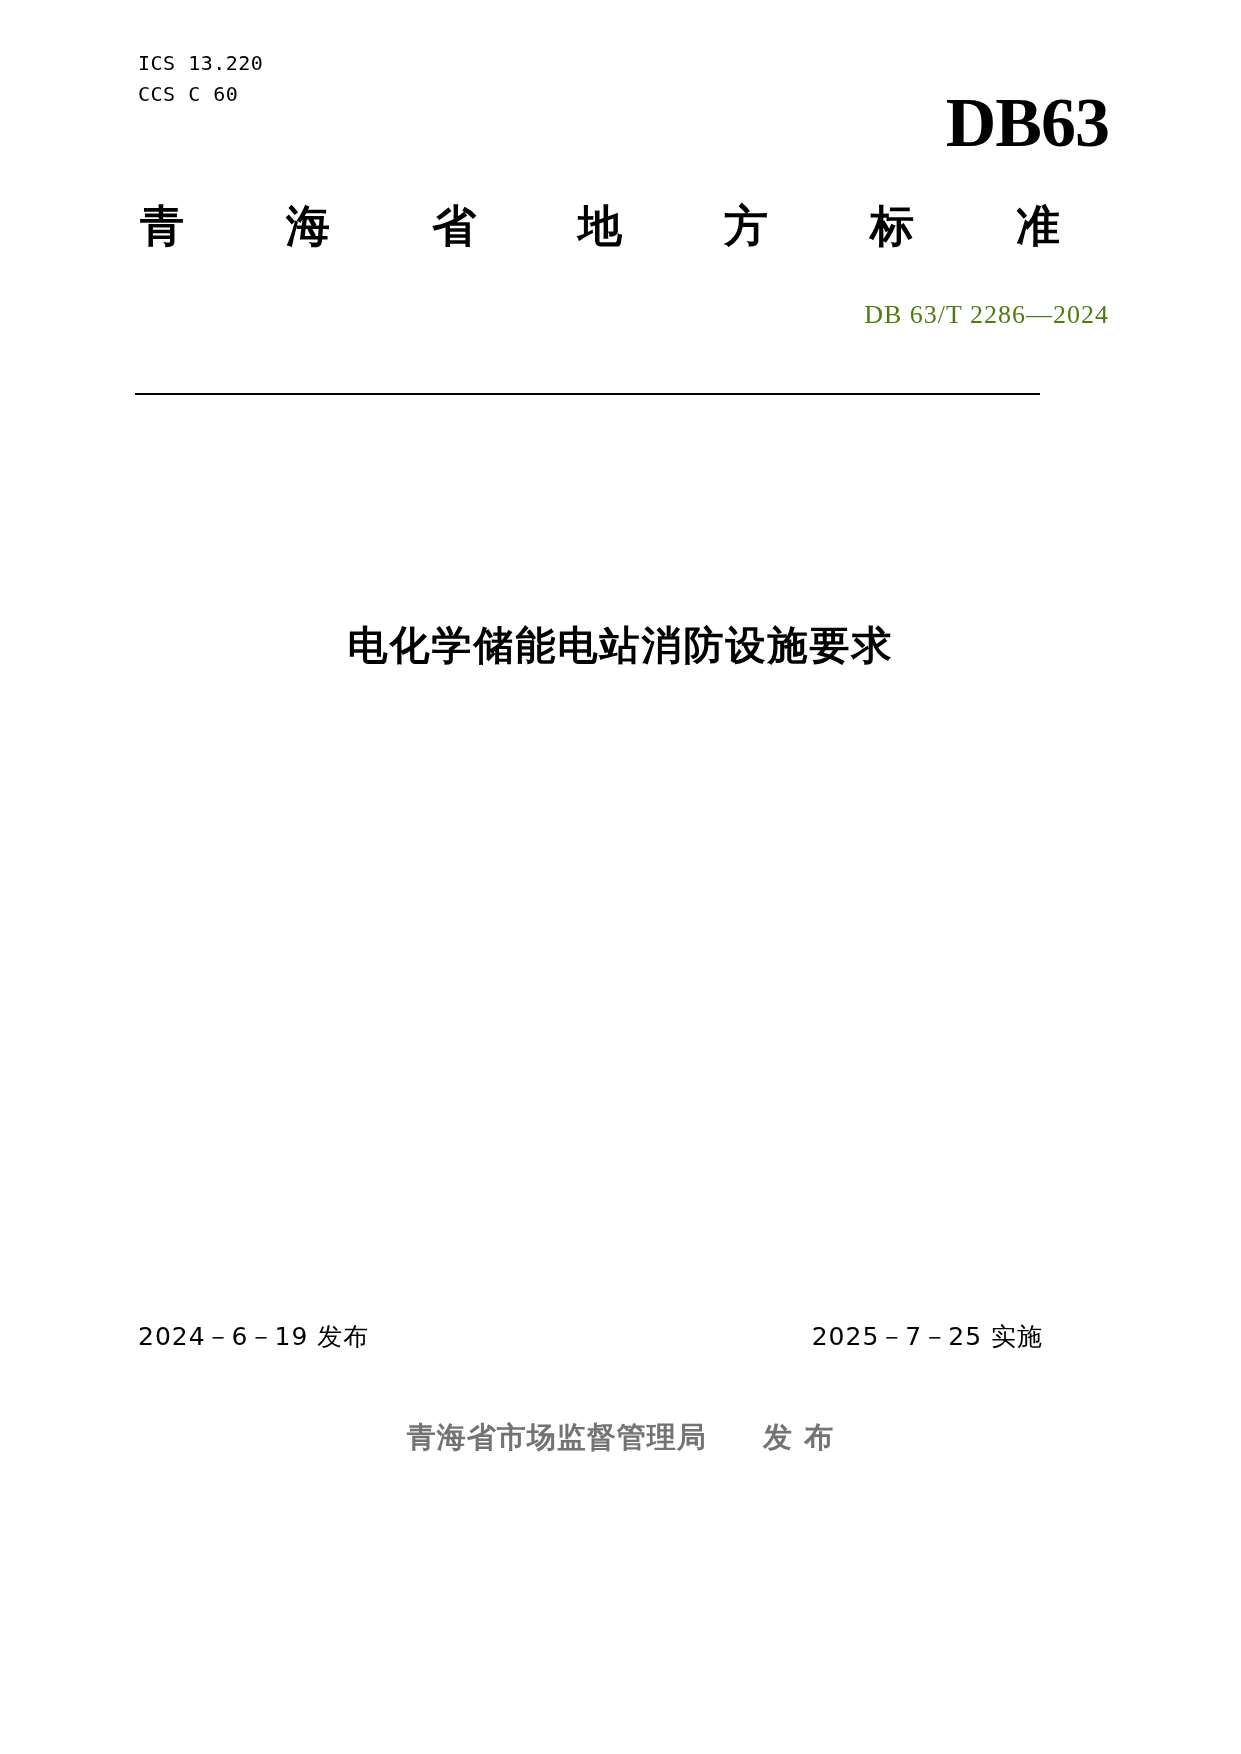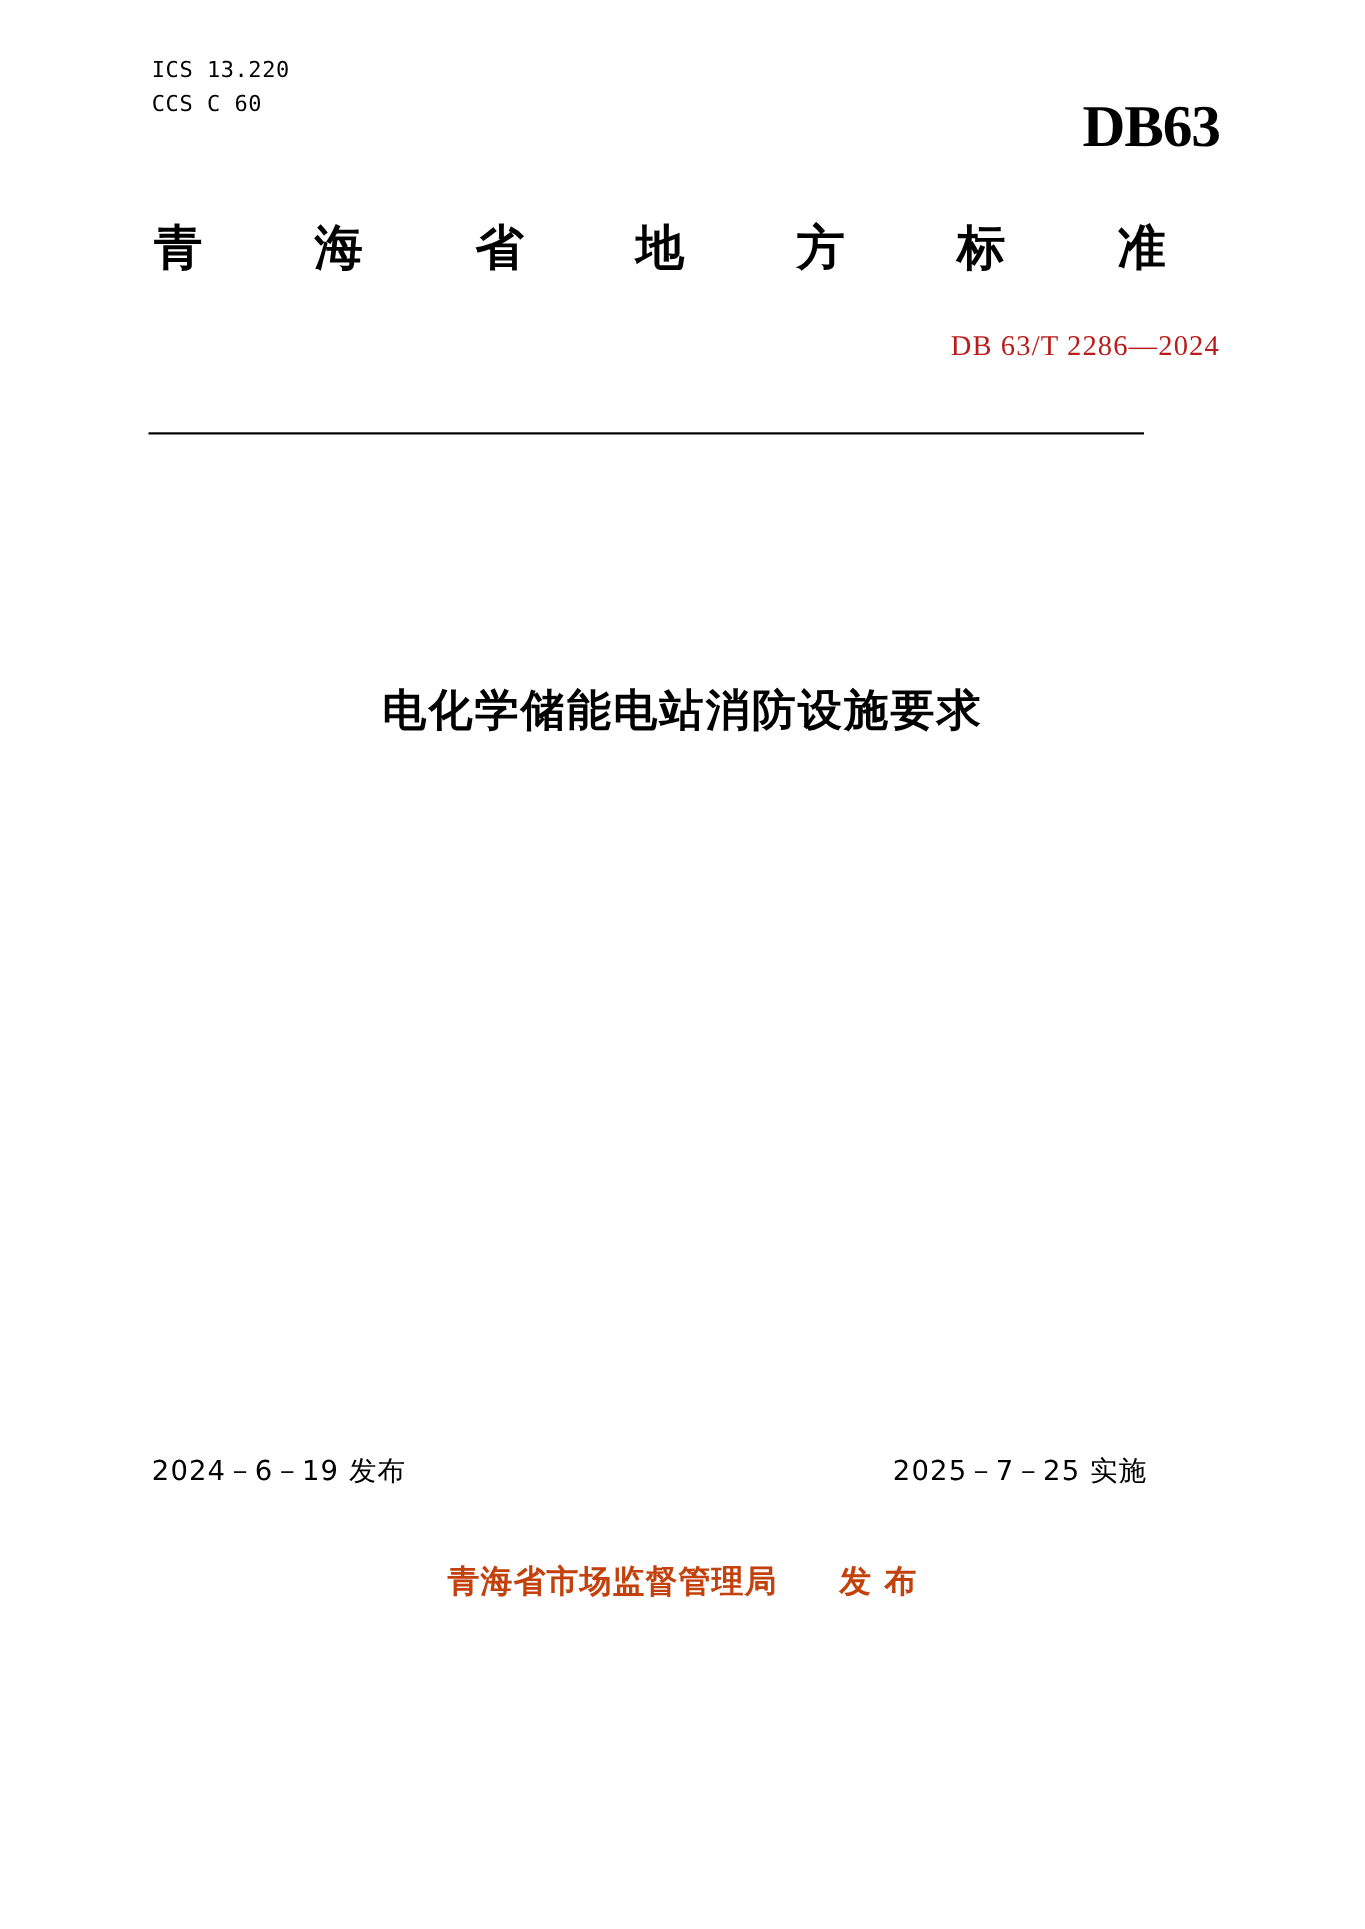--- a/index.html
+++ b/index.html
@@ -36,21 +36,21 @@
   }
   .ics-line {
     white-space: pre;
   }
   .db-logo {
     position: absolute;
     right: 132px;
     top: 88px;
     font-family: "Liberation Serif", serif;
     font-weight: bold;
-    font-size: 54px;
+    font-size: 70px;
     letter-spacing: -1px;
     line-height: 1;
     color: #000;
   }
   .std-title-cn {
     position: absolute;
     left: 140px;
     top: 200px;
     width: 920px;
     font-family: "DejaVu Sans", sans-serif;
@@ -64,21 +64,21 @@
   .std-title-cn span {
     display: inline-block;
   }
   .std-number {
     position: absolute;
     right: 132px;
     top: 300px;
     font-family: "Liberation Serif", serif;
     font-size: 26px;
     letter-spacing: 1px;
-    color: #b91c1c;
+    color: #4d7c0f;
   }
   .rule {
     position: absolute;
     left: 135px;
     top: 393px;
     width: 905px;
     height: 2px;
     background: #000;
   }
   
@@ -114,21 +114,21 @@
   .publisher {
     position: absolute;
     left: 0;
     top: 1418px;
     width: 1241px;
     text-align: center;
     font-family: "DejaVu Sans", sans-serif;
     font-weight: bold;
     font-size: 29px;
     letter-spacing: 1px;
-    color: #c2410c;
+    color: #737373;
   }
   .publisher .pub-sep {
     display: inline-block;
     width: 34px;
   }
 </style>
 </head>
 <body>
 
 <div class="page">

